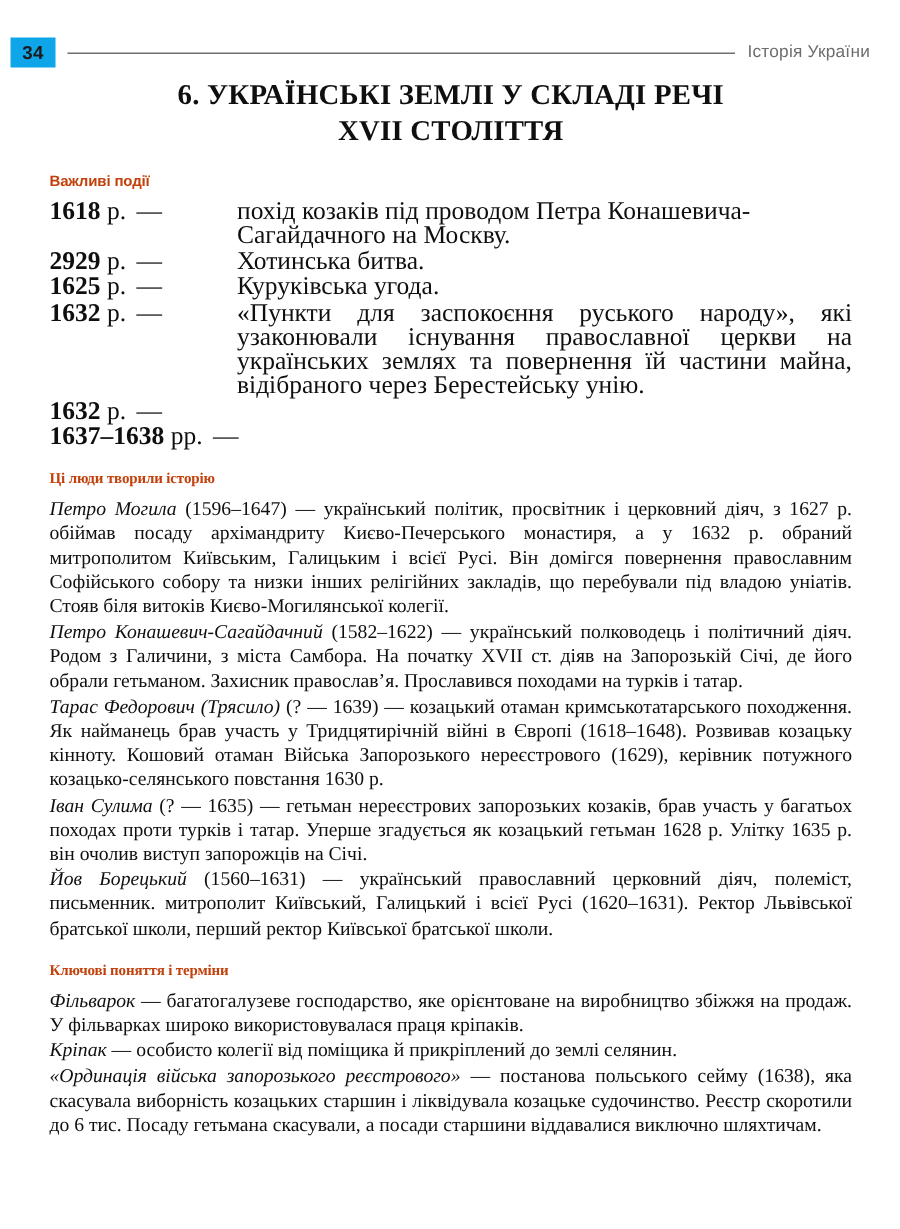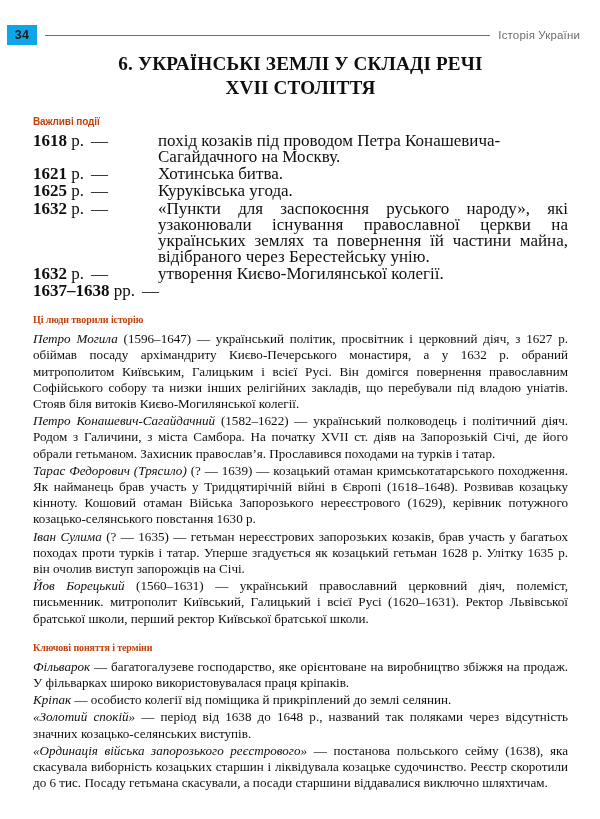--- a/index.html
+++ b/index.html
@@ -160,41 +160,40 @@
     <h2 class="section-head">Важливі події</h2>
     <div class="events">
 
       <div class="event-row">
         <span class="event-date"><span class="y">1618</span> <span>р.</span></span>
         <span class="event-dash">—</span>
         <span class="event-text">похід козаків під проводом Петра Конашевича-Сагайдачного на Москву.</span>
       </div>
 
       <div class="event-row">
-        <span class="event-date"><span class="y">1621</span> <span>р.</span></span>
+        <span class="event-date"><span class="y">2929</span> <span>р.</span></span>
         <span class="event-dash">—</span>
         <span class="event-text">Хотинська битва.</span>
       </div>
 
       <div class="event-row">
         <span class="event-date"><span class="y">1625</span> <span>р.</span></span>
         <span class="event-dash">—</span>
         <span class="event-text">Куруківська угода.</span>
       </div>
 
       <div class="event-row wrap">
         <span class="event-date"><span class="y">1632</span> <span>р.</span></span>
         <span class="event-dash">—</span>
         <span class="event-text">«Пункти для заспокоєння руського народу», які узаконювали існування православної церкви на українських землях та повернення їй частини майна, відібраного через Берестейську унію.</span>
       </div>
 
       <div class="event-row">
         <span class="event-date"><span class="y">1632</span> <span>р.</span></span>
         <span class="event-dash">—</span>
-        <span class="event-text">утворення Києво-Могилянської колегії.</span>
       </div>
 
       <div class="event-row">
         <span class="event-date"><span class="y">1637–1638</span> <span>рр.</span></span>
         <span class="event-dash">—</span>
       </div>
 
     </div>
 
     <h2 class="section-head spaced">Ці люди творили історію</h2>
@@ -209,18 +208,17 @@
 
     <p class="entry"><span class="lead">Йов Борецький</span><span> (1560–1631) — український православний церковний діяч, полеміст, письменник. митрополит Київський, Галицький і всієї Русі (1620–1631). Ректор Львівської братської школи, перший ректор Київської братської школи.</span></p>
 
     <h2 class="section-head spaced">Ключові поняття і терміни</h2>
 
     <p class="entry"><span class="lead">Фільварок</span><span> — багатогалузеве господарство, яке орієнтоване на виробництво збіжжя на продаж. У фільварках широко використовувалася праця кріпаків.</span></p>
 
     <p class="entry"><span class="lead">Кріпак</span><span> — особисто колегії від поміщика й прикріплений до землі селянин.</span></p>
 
 
-    <p class="entry"><span class="lead">«Золотий спокій»</span><span> — період від 1638 до 1648 р., названий так поляками через відсутність значних козацько-селянських виступів.</span></p>
 
     <p class="entry"><span class="lead">«Ординація війська запорозького реєстрового»</span><span> — постанова польського сейму (1638), яка скасувала виборність козацьких старшин і ліквідувала козацьке судочинство. Реєстр скоротили до 6 тис. Посаду гетьмана скасували, а посади старшини віддавалися виключно шляхтичам.</span></p>
 
   </div>
 </div>
 
 </body></html>

